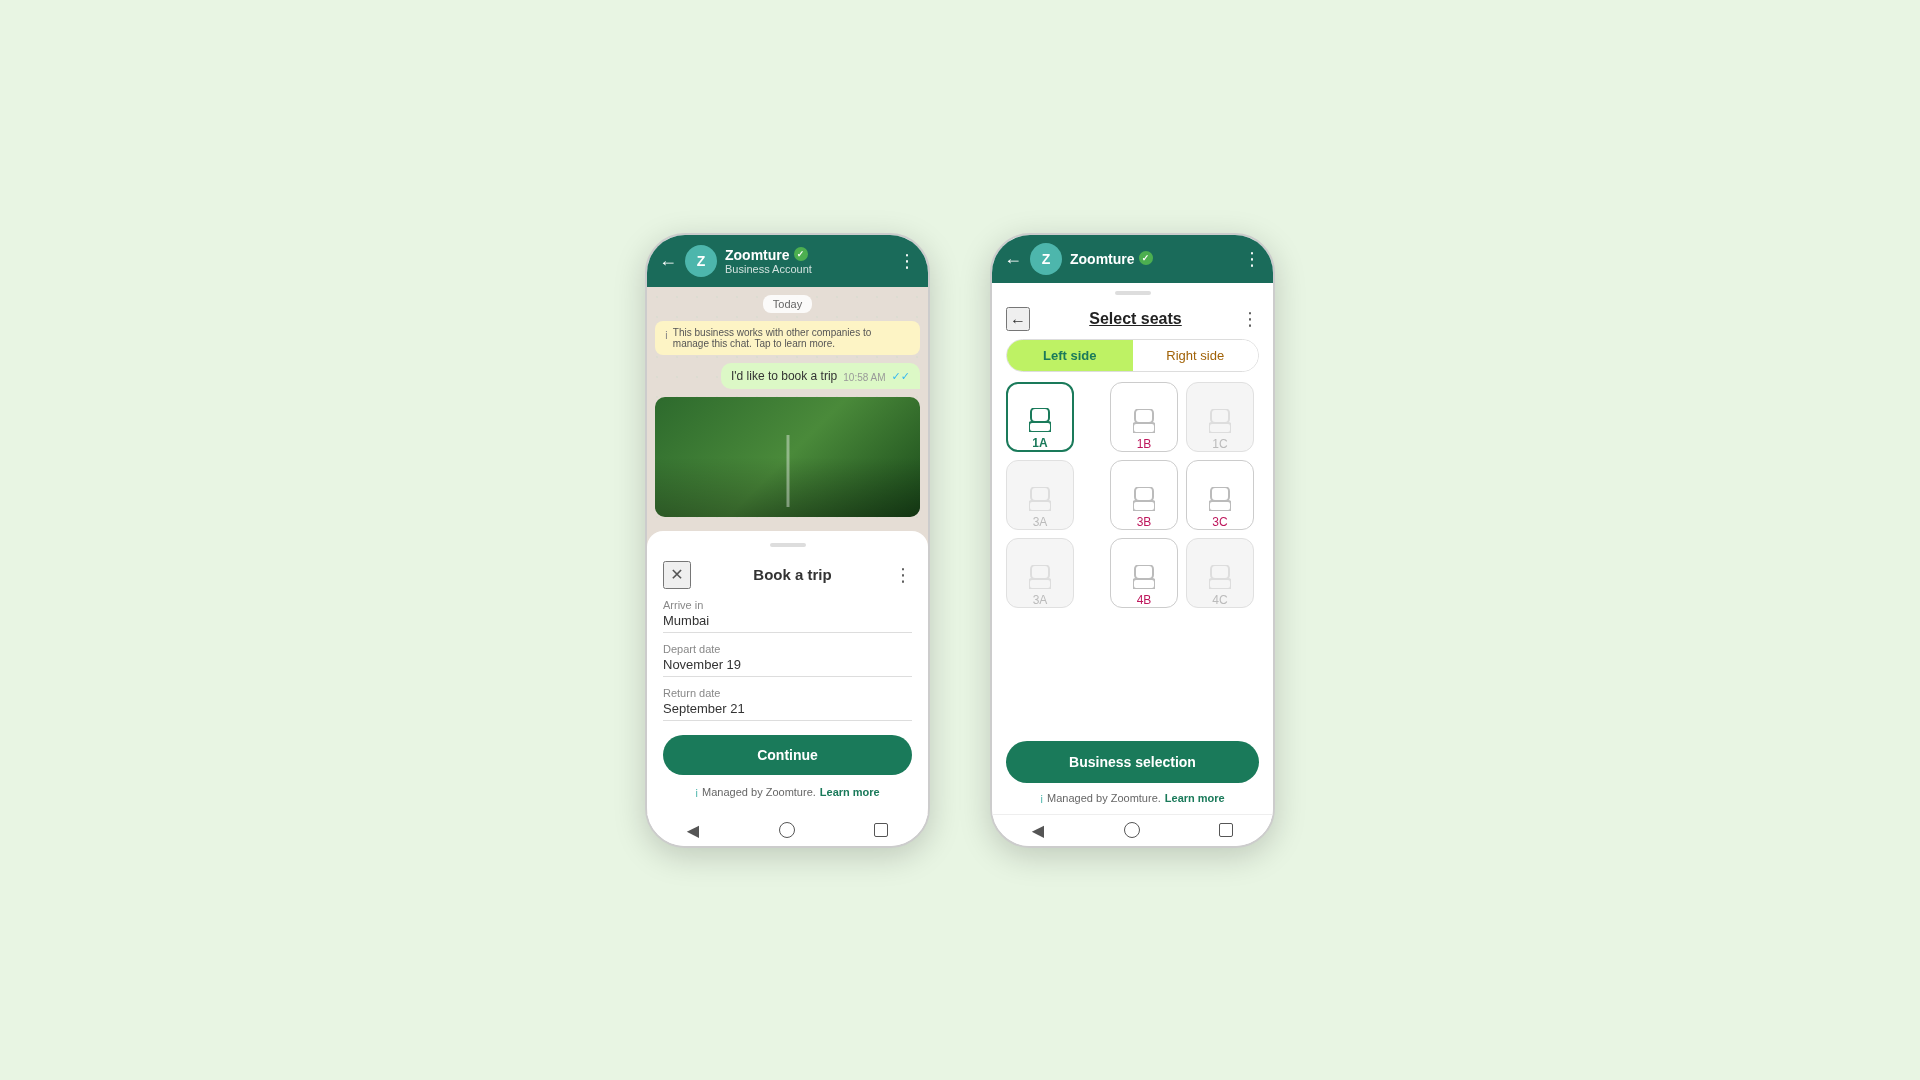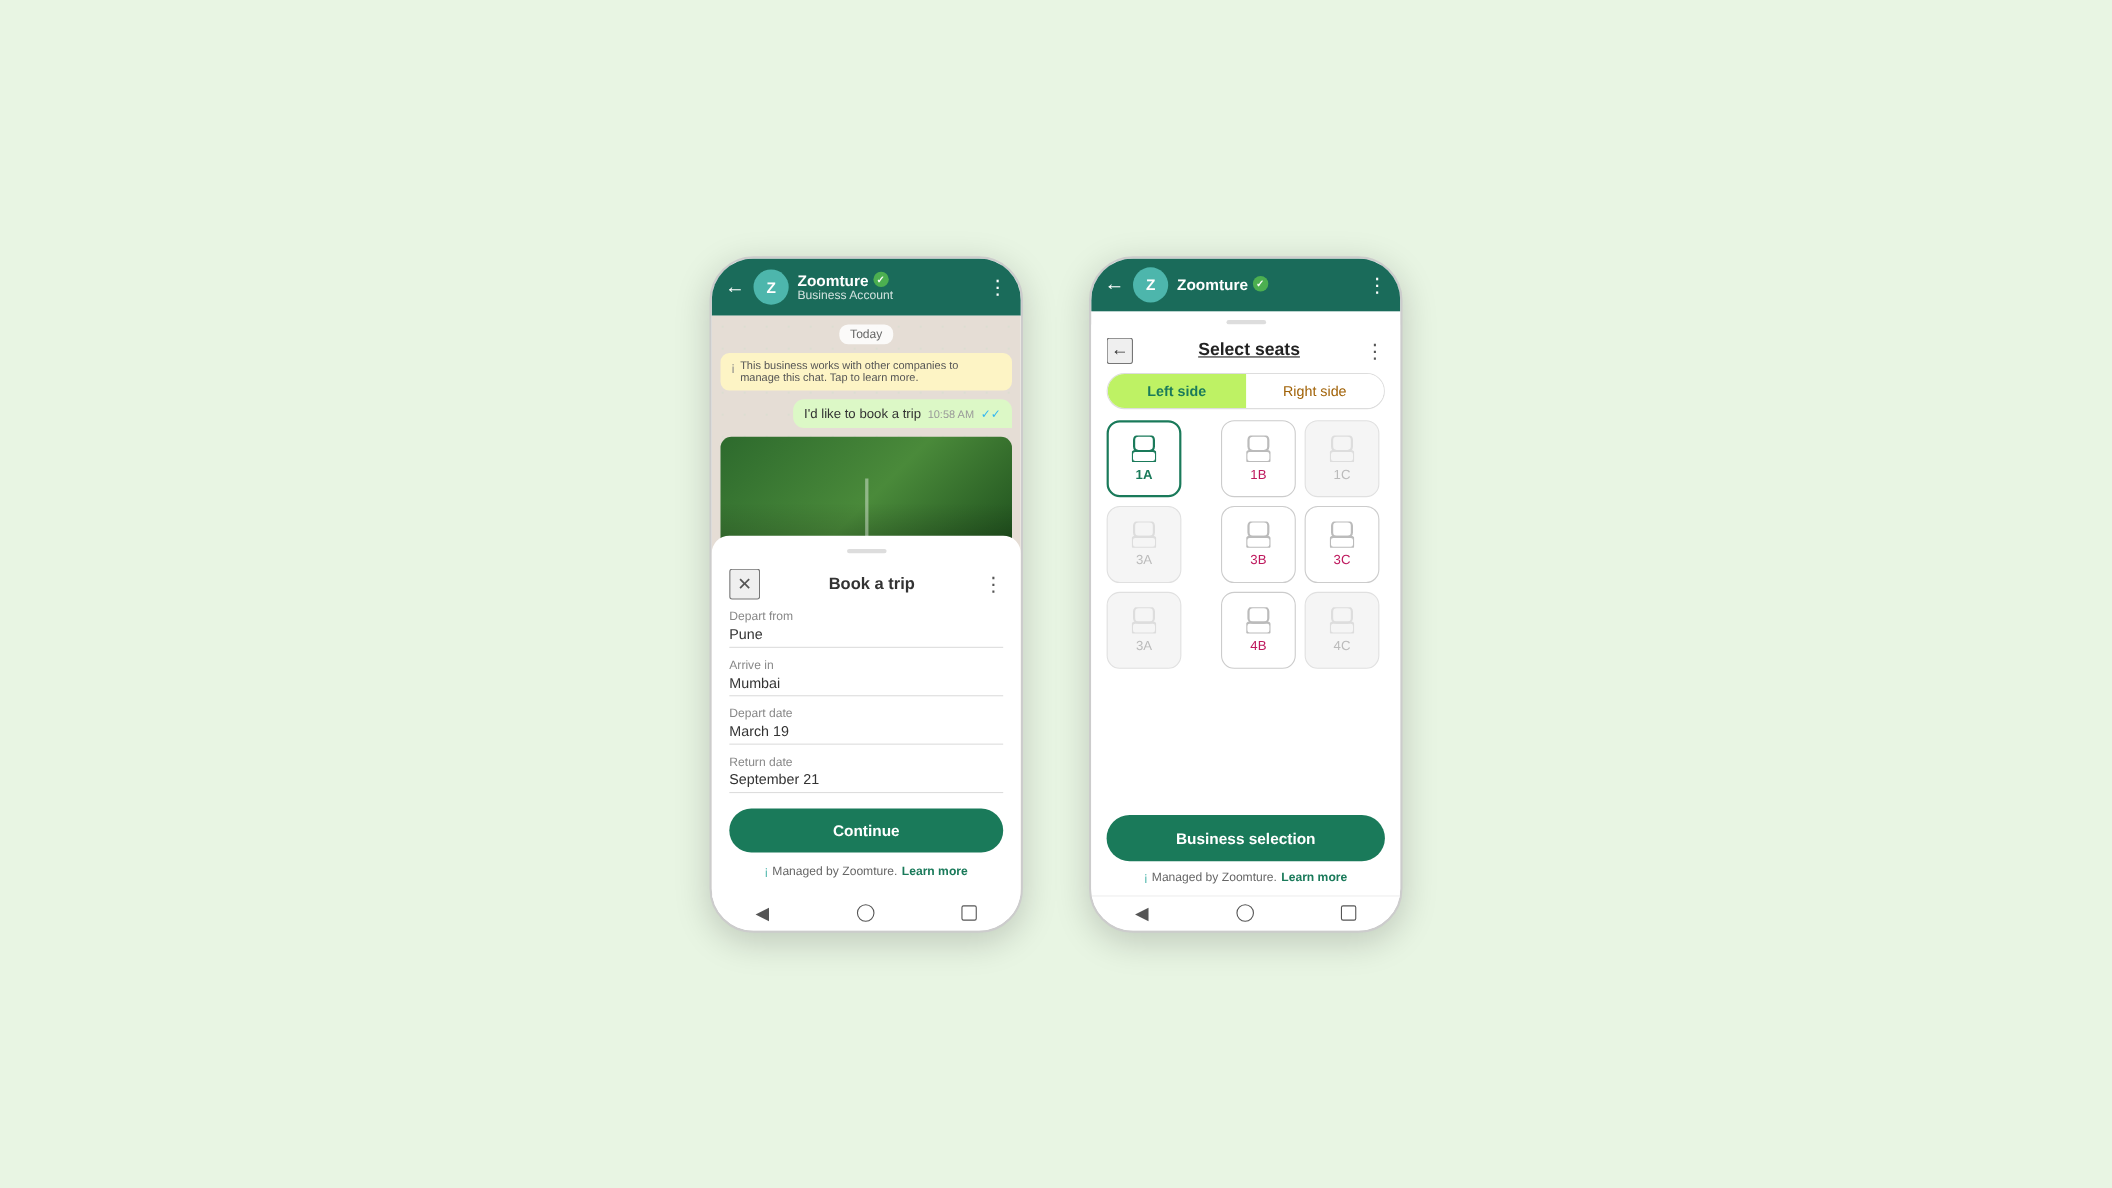--- a/index.html
+++ b/index.html
@@ -379,21 +379,21 @@
     }
 
     .seat {
       width: 68px;
       height: 70px;
       border: 1.5px solid #ccc;
       border-radius: 12px;
       display: flex;
       flex-direction: column;
       align-items: center;
-      justify-content: center;
+      justify-content: flex-end;
       gap: 4px;
       cursor: pointer;
       background: #fff;
     }
     .seat.selected {
       border-color: #1a7a5a;
       border-width: 2px;
     }
     .seat.disabled {
       background: #f5f5f5;
@@ -481,33 +481,29 @@
     </div>
 
     <div class="bottom-sheet">
       <div class="sheet-handle"></div>
       <div class="sheet-header">
         <button class="sheet-close-btn">✕</button>
         <span class="sheet-title">Book a trip</span>
         <span class="sheet-menu-btn">⋮</span>
       </div>
 
-      <div class="form-group">
-        <span class="form-label">Depart from</span>
-        <span class="form-value">Pune</span>
-      </div>
 
       <div class="form-group">
         <span class="form-label">Arrive in</span>
         <span class="form-value">Mumbai</span>
       </div>
 
       <div class="form-group">
         <span class="form-label">Depart date</span>
-        <span class="form-value">March 19</span>
+        <span class="form-value">November 19</span>
       </div>
 
       <div class="form-group">
         <span class="form-label">Return date</span>
         <span class="form-value">September 21</span>
       </div>
 
       <button class="continue-btn">Continue</button>
 
       <div class="managed-footer">

